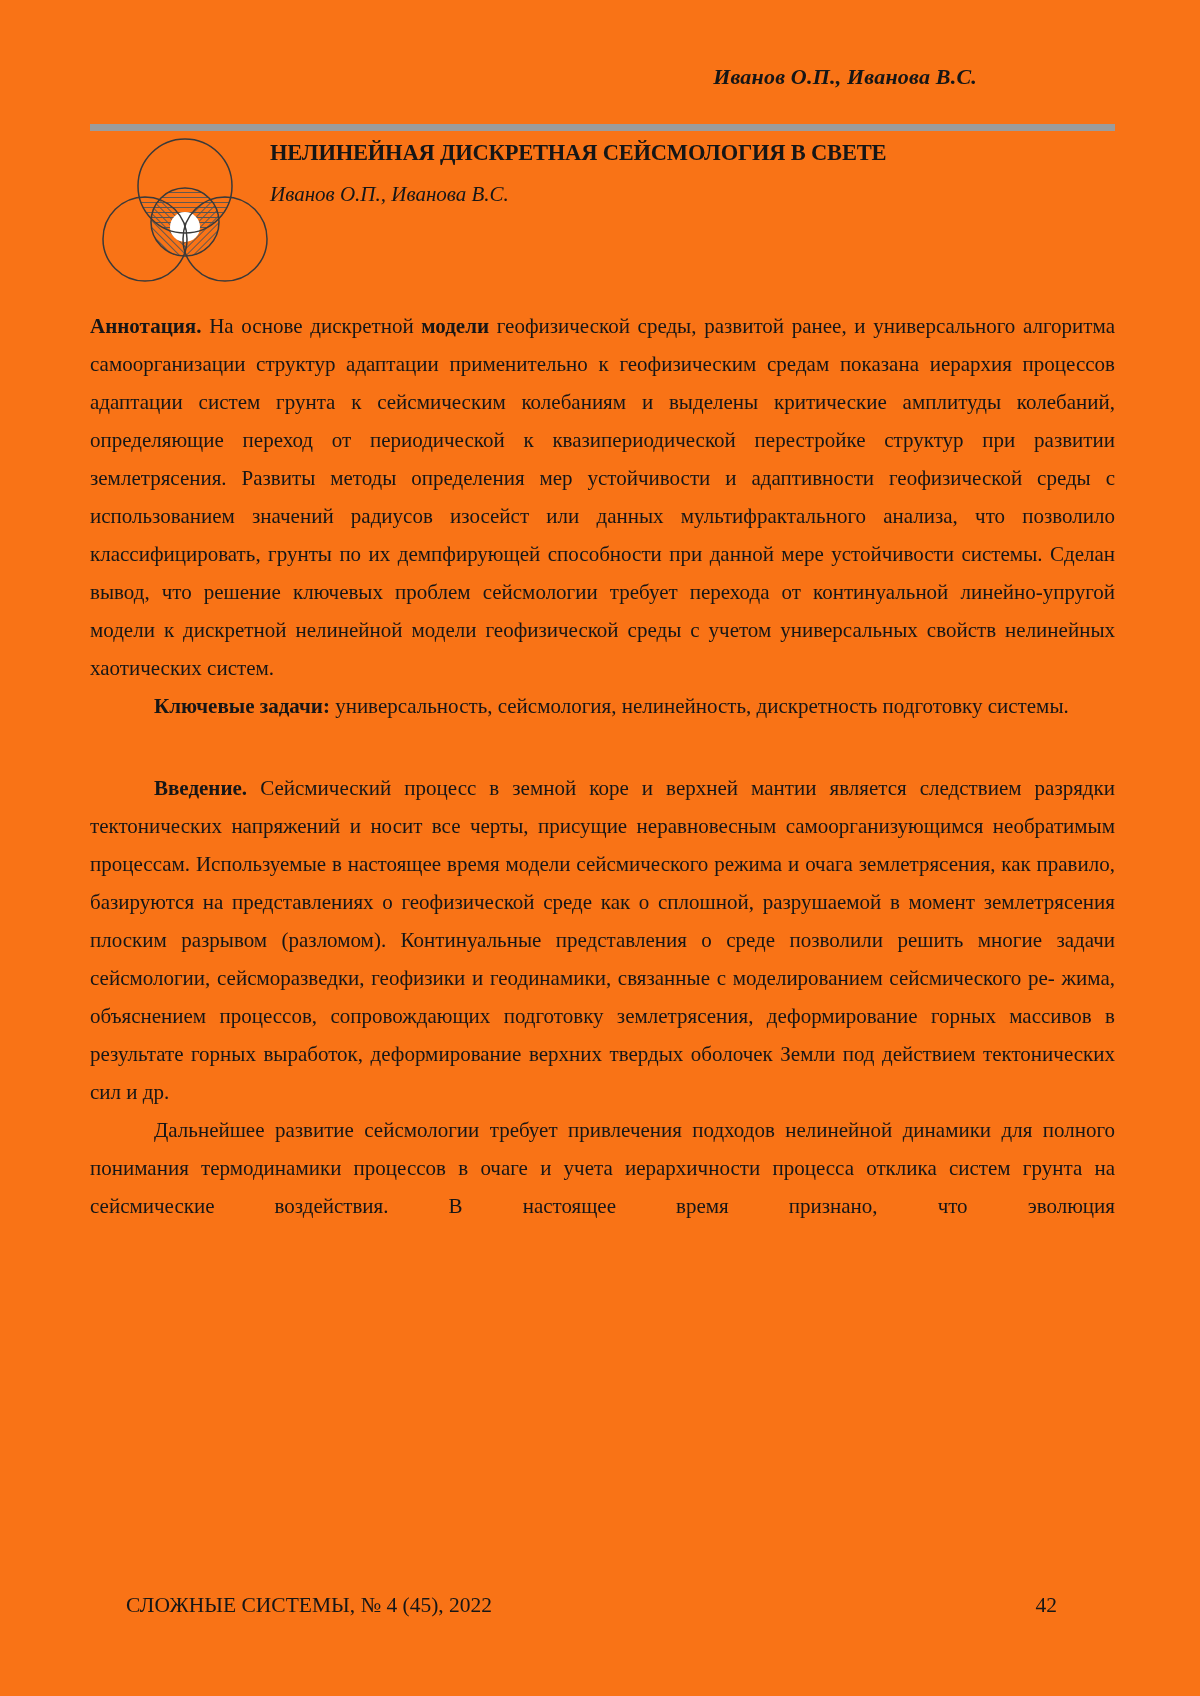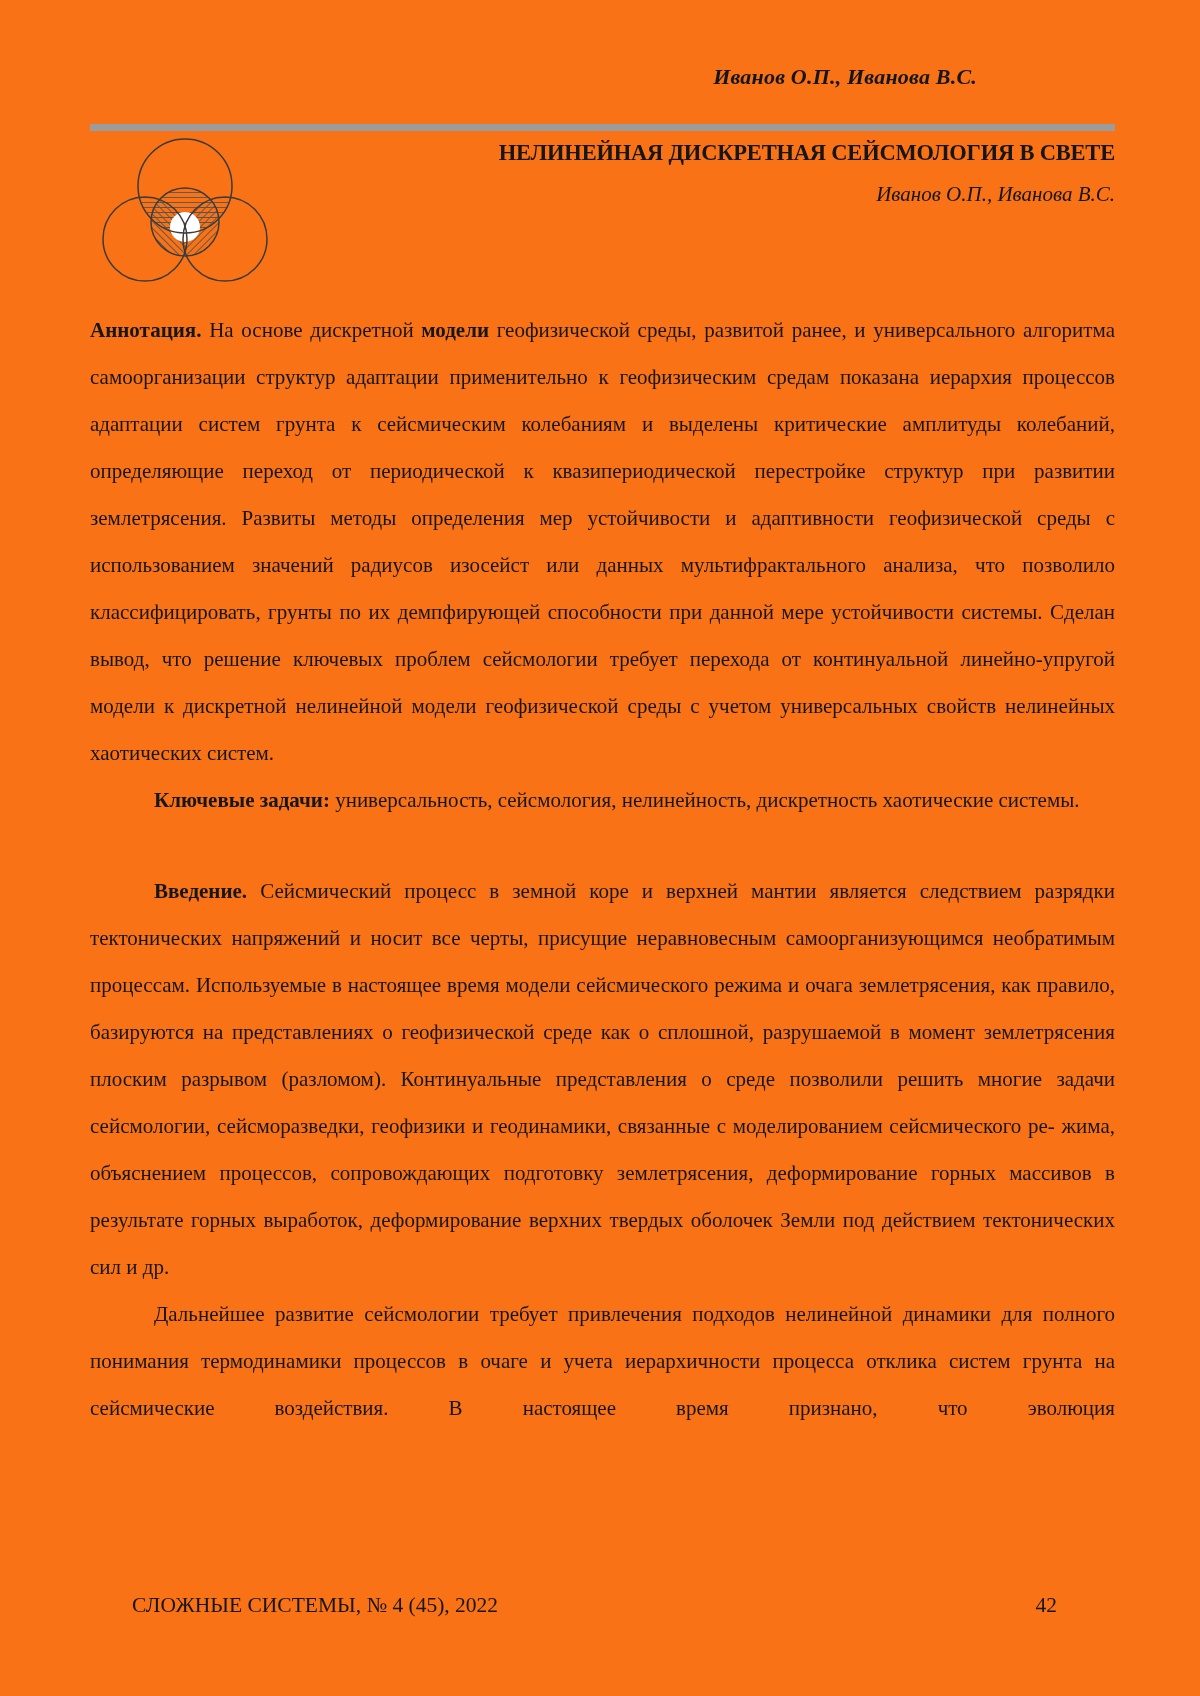--- a/index.html
+++ b/index.html
@@ -43,50 +43,50 @@
     margin-top:2px;
     min-height:150px;
   }
   .logo-wrap{
     position:absolute;
     left:8px;top:2px;
     width:172px;height:148px;
   }
   .title-text{
     padding-left:180px;
-    text-align:right;
+    text-align:left;
     font-family:Liberation Serif, serif;
   }
   .article-title{
     font-size:22.5px;
     font-weight:bold;
     line-height:40px;
     letter-spacing:-0.2px;
     margin:0;
   }
   .article-authors{
     font-size:21px;
     font-style:italic;
     line-height:38px;
     margin-top:2px;
   }
   .body-text{
     font-size:21px;
-    line-height:47px;
+    line-height:38px;
     text-align:justify;
   }
   .abstract{margin-top:24px;}
   .b{font-weight:bold;}
   .keywords{text-indent:64px;}
   .intro-p1{margin-top:44px;text-indent:64px;}
   .intro-p2{margin-top:0;text-indent:64px;text-align-last:justify;}
   p{margin:0;}
   .footer{
     position:absolute;
-    left:92px;right:85px;bottom:78px;
+    left:86px;right:85px;bottom:78px;
     display:flex;
     justify-content:space-between;
     font-size:21.5px;
   }
   .footer .journal{padding-left:40px;}
   .footer .page-number{padding-right:58px;}
 </style>
 </head>
 <body>
 
@@ -147,21 +147,21 @@
       </svg>
     </div>
     <div class="title-text">
       <div class="article-title">НЕЛИНЕЙНАЯ ДИСКРЕТНАЯ СЕЙСМОЛОГИЯ В СВЕТЕ</div>
       <div class="article-authors">Иванов О.П., Иванова В.С.</div>
     </div>
   </div>
 
   <p class="body-text abstract"><span class="b">Аннотация.</span><span> На основе дискретной </span><span class="b">модели</span><span> геофизической среды, развитой ранее, и универсального алгоритма самоорганизации структур адаптации применительно к геофизическим средам показана иерархия процессов адаптации систем грунта к сейсмическим колебаниям и выделены критические амплитуды колебаний, определяющие переход от периодической к квазипериодической перестройке структур при развитии землетрясения. Развиты методы определения мер устойчивости и адаптивности геофизической среды с использованием значений радиусов изосейст или данных мультифрактального анализа, что позволило классифицировать, грунты по их демпфирующей способности при данной мере устойчивости системы. Сделан вывод, что решение ключевых проблем сейсмологии требует перехода от континуальной линейно-упругой модели к дискретной нелинейной модели геофизической среды с учетом универсальных свойств нелинейных хаотических систем.</span></p>
 
-  <p class="body-text keywords"><span class="b">Ключевые задачи:</span><span> универсальность, сейсмология, нелинейность, дискретность хаотические системы.</span></p>
+  <p class="body-text keywords"><span class="b">Ключевые задачи:</span><span> универсальность, сейсмология, нелинейность, дискретность подготовку системы.</span></p>
 
   <p class="body-text intro-p1"><span class="b">Введение.</span><span> Сейсмический процесс в земной коре и верхней мантии является следствием разрядки тектонических напряжений и носит все черты, присущие неравновесным самоорганизующимся необратимым процессам. Используемые в настоящее время модели сейсмического режима и очага землетрясения, как правило, базируются на представлениях о геофизической среде как о сплошной, разрушаемой в момент землетрясения плоским разрывом (разломом). Континуальные представления о среде позволили решить многие задачи сейсмологии, сейсморазведки, геофизики и геодинамики, связанные с моделированием сейсмического ре- жима, объяснением процессов, сопровождающих подготовку землетрясения, деформирование горных массивов в результате горных выработок, деформирование верхних твердых оболочек Земли под действием тектонических сил и др.</span></p>
 
   <p class="body-text intro-p2"><span>Дальнейшее развитие сейсмологии требует привлечения подходов нелинейной динамики для полного понимания термодинамики процессов в очаге и учета иерархичности процесса отклика систем грунта на сейсмические воздействия. В настоящее время признано, что эволюция</span></p>
 
   <div class="footer">
     <span class="journal">СЛОЖНЫЕ СИСТЕМЫ, № 4 (45), 2022</span>
     <span class="page-number">42</span>
   </div>
 

